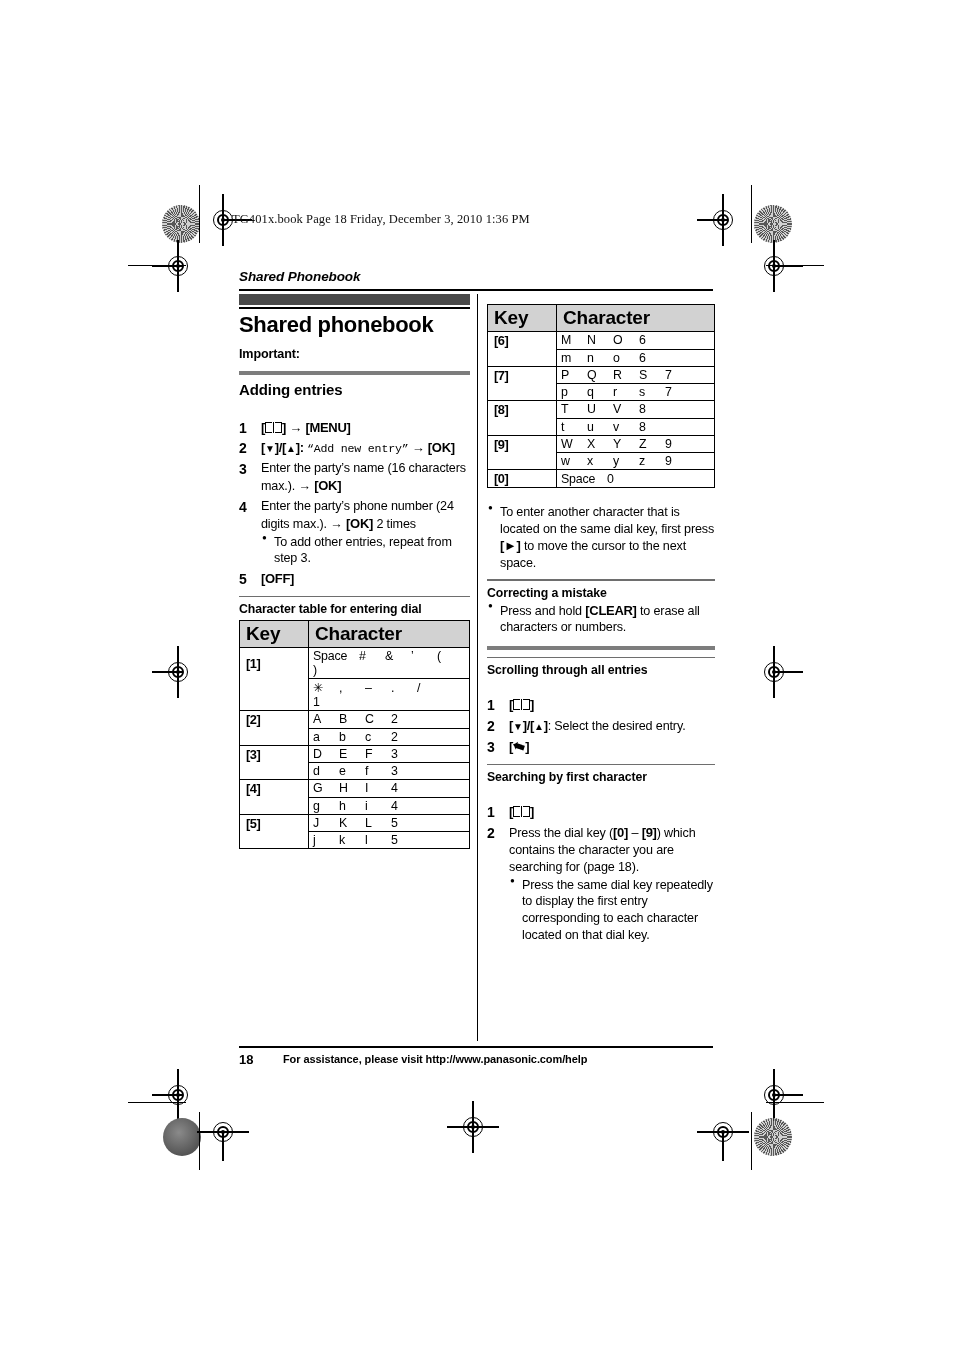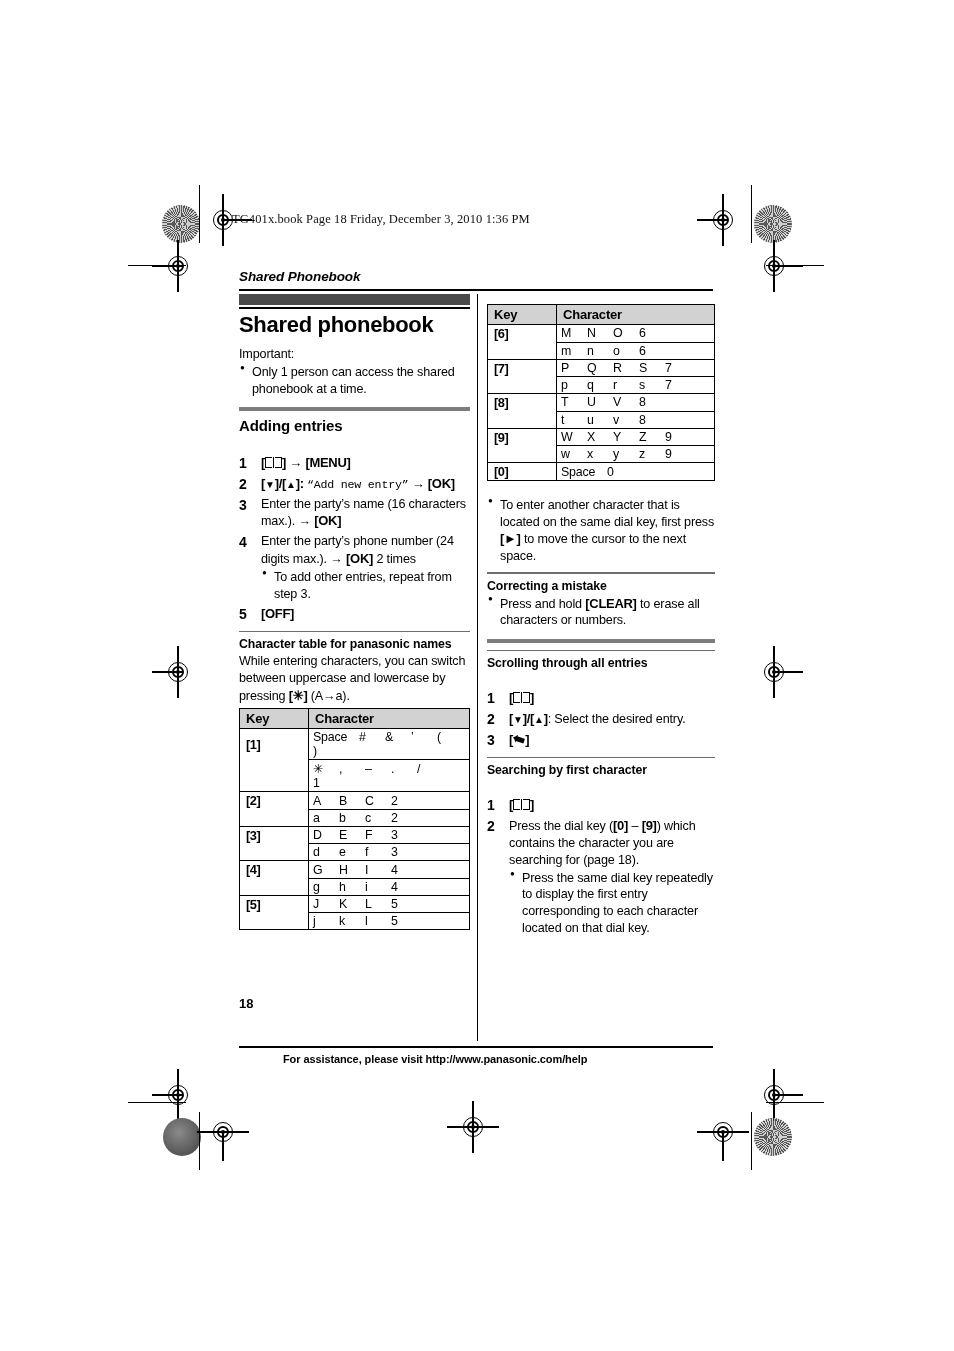--- a/index.html
+++ b/index.html
@@ -61,30 +61,30 @@
   ol.steps{list-style:none;margin:19px 0 2px 0;padding:0;counter-reset:st;}
   ol.steps>li{position:relative;padding-left:22px;font-size:12.6px;line-height:1.34;
         margin-bottom:3px;letter-spacing:-.15px;}
   ol.steps>li:before{counter-increment:st;content:counter(st);position:absolute;left:0;top:0;
         font-size:14px;font-weight:bold;}
 
   .key{font-weight:bold;font-size:13px;letter-spacing:-.3px;}
   .mono{font-family:"Liberation Mono",monospace;font-size:11.6px;letter-spacing:-.2px;}
 
   table.ct{border-collapse:collapse;width:100%;margin-top:4px;border:1.4px solid #000;}
-  table.ct th{background:#d2d2d2;border:1px solid #000;font-size:13px;font-weight:bold;
+  table.ct th{background:#d2d2d2;border:1px solid #000;font-size:19px;font-weight:bold;
         text-align:left;padding:2px 6px;letter-spacing:-.2px;}
   table.ct td{border:1px solid #000;font-size:12.4px;padding:1px 6px;letter-spacing:-.2px;}
   table.ct td.kcell{font-weight:bold;font-size:12.8px;width:56px;letter-spacing:-.4px;}
   table.ct td.chars{padding:1px 4px;}
   .chars span{display:inline-block;width:26px;text-align:left;}
   .chars span.wide{width:auto;min-width:46px;}
 
   .footrule{position:absolute;left:239px;top:1046px;width:474px;height:1.5px;background:#000;}
-  .pagenum{position:absolute;left:239px;top:996px;font-size:13px;font-weight:bold;}
+  .pagenum{position:absolute;left:239px;top:1052px;font-size:13px;font-weight:bold;}
   .footnote{position:absolute;left:283px;top:1053px;font-size:11px;font-weight:bold;letter-spacing:-.1px;}
 
   .bookicon{display:inline-block;width:17px;height:11px;position:relative;vertical-align:-1px;}
   .bookicon:before,.bookicon:after{content:"";position:absolute;top:0;width:7px;height:11px;
      border:1.6px solid #000;box-sizing:border-box;}
   .bookicon:before{left:0;border-right:none;}
   .bookicon:after{right:0;border-left:none;}
   .bookicon i{position:absolute;left:7.8px;top:0;width:1.6px;height:11px;background:#000;}
 </style>
 </head>
@@ -197,24 +197,21 @@
 
   <div class="coldiv"></div>
 
   <div class="colL">
 
     <div class="darkbar"></div>
     <div class="thinrule"></div>
     <h1 class="title">Shared phonebook</h1>
 
 
-    <p class="body" style="font-weight:normal;margin-top:6px;">Important:</p>
-    <ul class="bul">
-      <li>Only 1 person can access the shared phonebook at a time.</li>
-    </ul>
+    <p class="body" style="font-weight:bold;margin-top:6px;">Important:</p>
 
     <div class="graybar" style="margin-top:9px;"></div>
     <h2 class="sect">Adding entries</h2>
 
     <ol class="steps">
       <li>
         <span class="key"><span>[</span><span class="bookicon"><i></i></span><span>] → [MENU]</span></span>
       </li>
       <li>
         <span class="key">[<span style="font-size:10px;">▼</span>]/[<span style="font-size:10px;">▲</span>]:</span>
@@ -229,22 +226,21 @@
         <ul class="bul inner">
           <li>To add other entries, repeat from step 3.</li>
         </ul>
       </li>
       <li>
         <span class="key">[OFF]</span>
       </li>
     </ol>
 
     <div class="grayrule" style="margin-top:8px;margin-bottom:4px;"></div>
-    <h3 class="sub">Character table for panasonic names</h3>
-    <p class="body">While entering characters, you can switch between uppercase and lowercase by pressing <span class="key">[✳]</span> (A→a).</p>
+    <h3 class="sub">Character table for entering dial</h3>
 
     <table class="ct">
       <thead>
         <tr>
           <th>Key</th>
           <th>Character</th>
         </tr>
       </thead>
       <tbody>
           <tr>

